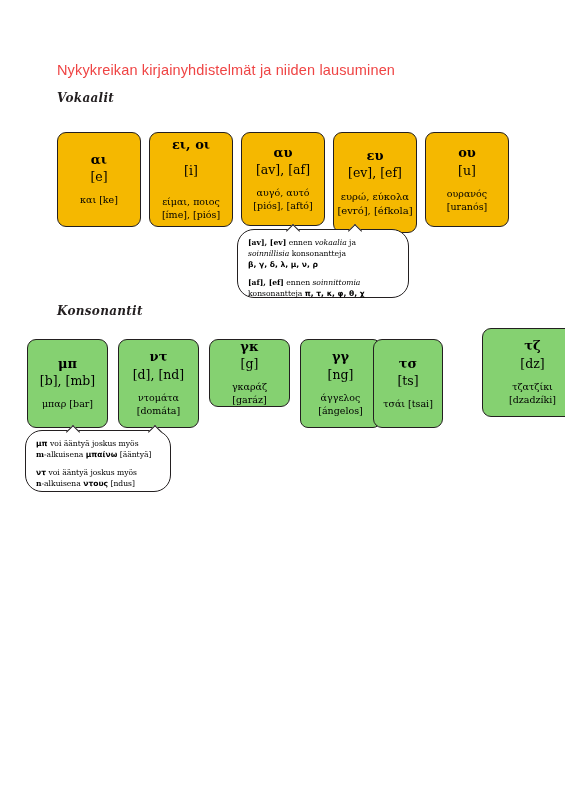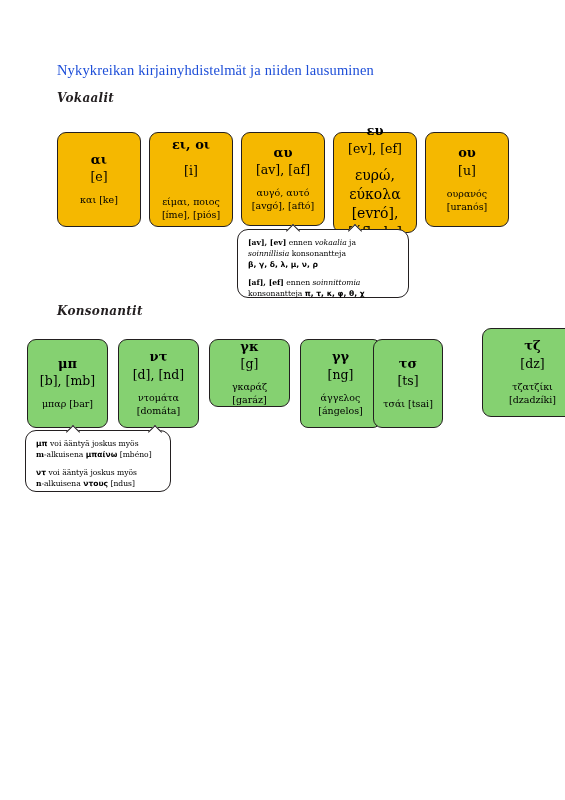--- a/index.html
+++ b/index.html
@@ -15,24 +15,24 @@
     width: 565px;
     height: 800px;
     background: #ffffff;
     overflow: hidden;
   }
 
   .doc-title {
     position: absolute;
     left: 57px;
     top: 62px;
-    font-family: Liberation Serif, serif;
+    font-family: Liberation Sans, sans-serif;
     font-size: 14.5px;
     font-weight: 400;
-    color: #1d4ed8;
+    color: #ef4444;
     letter-spacing: 0.15px;
     white-space: nowrap;
   }
 
   .section-head {
     position: absolute;
     font-family: "DejaVu Serif", serif;
     font-size: 12px;
     font-weight: bold;
     font-style: italic;
@@ -71,32 +71,32 @@
   }
   .box .example {
     font-family: "DejaVu Serif", serif;
     font-size: 9.5px;
     line-height: 1.35;
     margin-top: 9px;
   }
   .box .example .small {
     display: block;
   }
-  .box.tight .example { font-size: 14px; }
+  .box.tight .example { font-size: 10px; }
 
   .vowel-box { background: #f5b800; }
   .cons-box { background: #85d171; }
 
   
   .note {
     position: absolute;
     box-sizing: border-box;
     background: #ffffff;
     border: 1.1px solid #231f20;
-    border-radius: 11px;
+    border-radius: 17px;
     padding: 7px 9px 7px 10px;
     font-family: "DejaVu Serif", serif;
     font-size: 7.6px;
     line-height: 1.45;
     color: #000000;
   }
   .note p { margin: 0; }
   .note p + p { margin-top: 7px; }
   .note b { font-weight: bold; }
   .note i { font-style: italic; }
@@ -139,21 +139,21 @@
       <span class="small">είμαι, ποιος</span>
       <span class="small">[íme], [piós]</span>
     </div>
   </div>
 
   <div class="box vowel-box" style="left:241px; top:132px; width:84px; height:94px;">
     <div class="combo">αυ</div>
     <div class="ipa">[av], [af]</div>
     <div class="example">
       <span class="small">αυγό, αυτό</span>
-      <span class="small">[avgó], [aftó]</span>
+      <span class="small">[piós], [aftó]</span>
     </div>
   </div>
 
   <div class="box vowel-box tight" style="left:333px; top:132px; width:84px; height:101px;">
     <div class="combo">ευ</div>
     <div class="ipa">[ev], [ef]</div>
     <div class="example">
       <span class="small">ευρώ, εύκολα</span>
       <span class="small">[evró], [éfkola]</span>
     </div>
@@ -227,21 +227,21 @@
     <div class="ipa">[dz]</div>
     <div class="example">
       <span class="small">τζατζίκι</span>
       <span class="small">[dzadzíki]</span>
     </div>
   </div>
 
   <div class="note" style="left:25px; top:430px; width:146px; height:62px;">
     <p>
       <span class="gl">μπ</span><span> voi ääntyä joskus myös</span><br>
-      <b>m</b><span>-alkuisena </span><span class="gl">μπαίνω</span><span> [mbéno]</span>
+      <b>m</b><span>-alkuisena </span><span class="gl">μπαίνω</span><span> [ääntyä]</span>
     </p>
     <p>
       <span class="gl">ντ</span><span> voi ääntyä joskus myös</span><br>
       <b>n</b><span>-alkuisena </span><span class="gl">ντους</span><span> [ndus]</span>
     </p>
   </div>
   <div class="tail t3"></div>
   <div class="tail t4"></div>
 
 </div>

